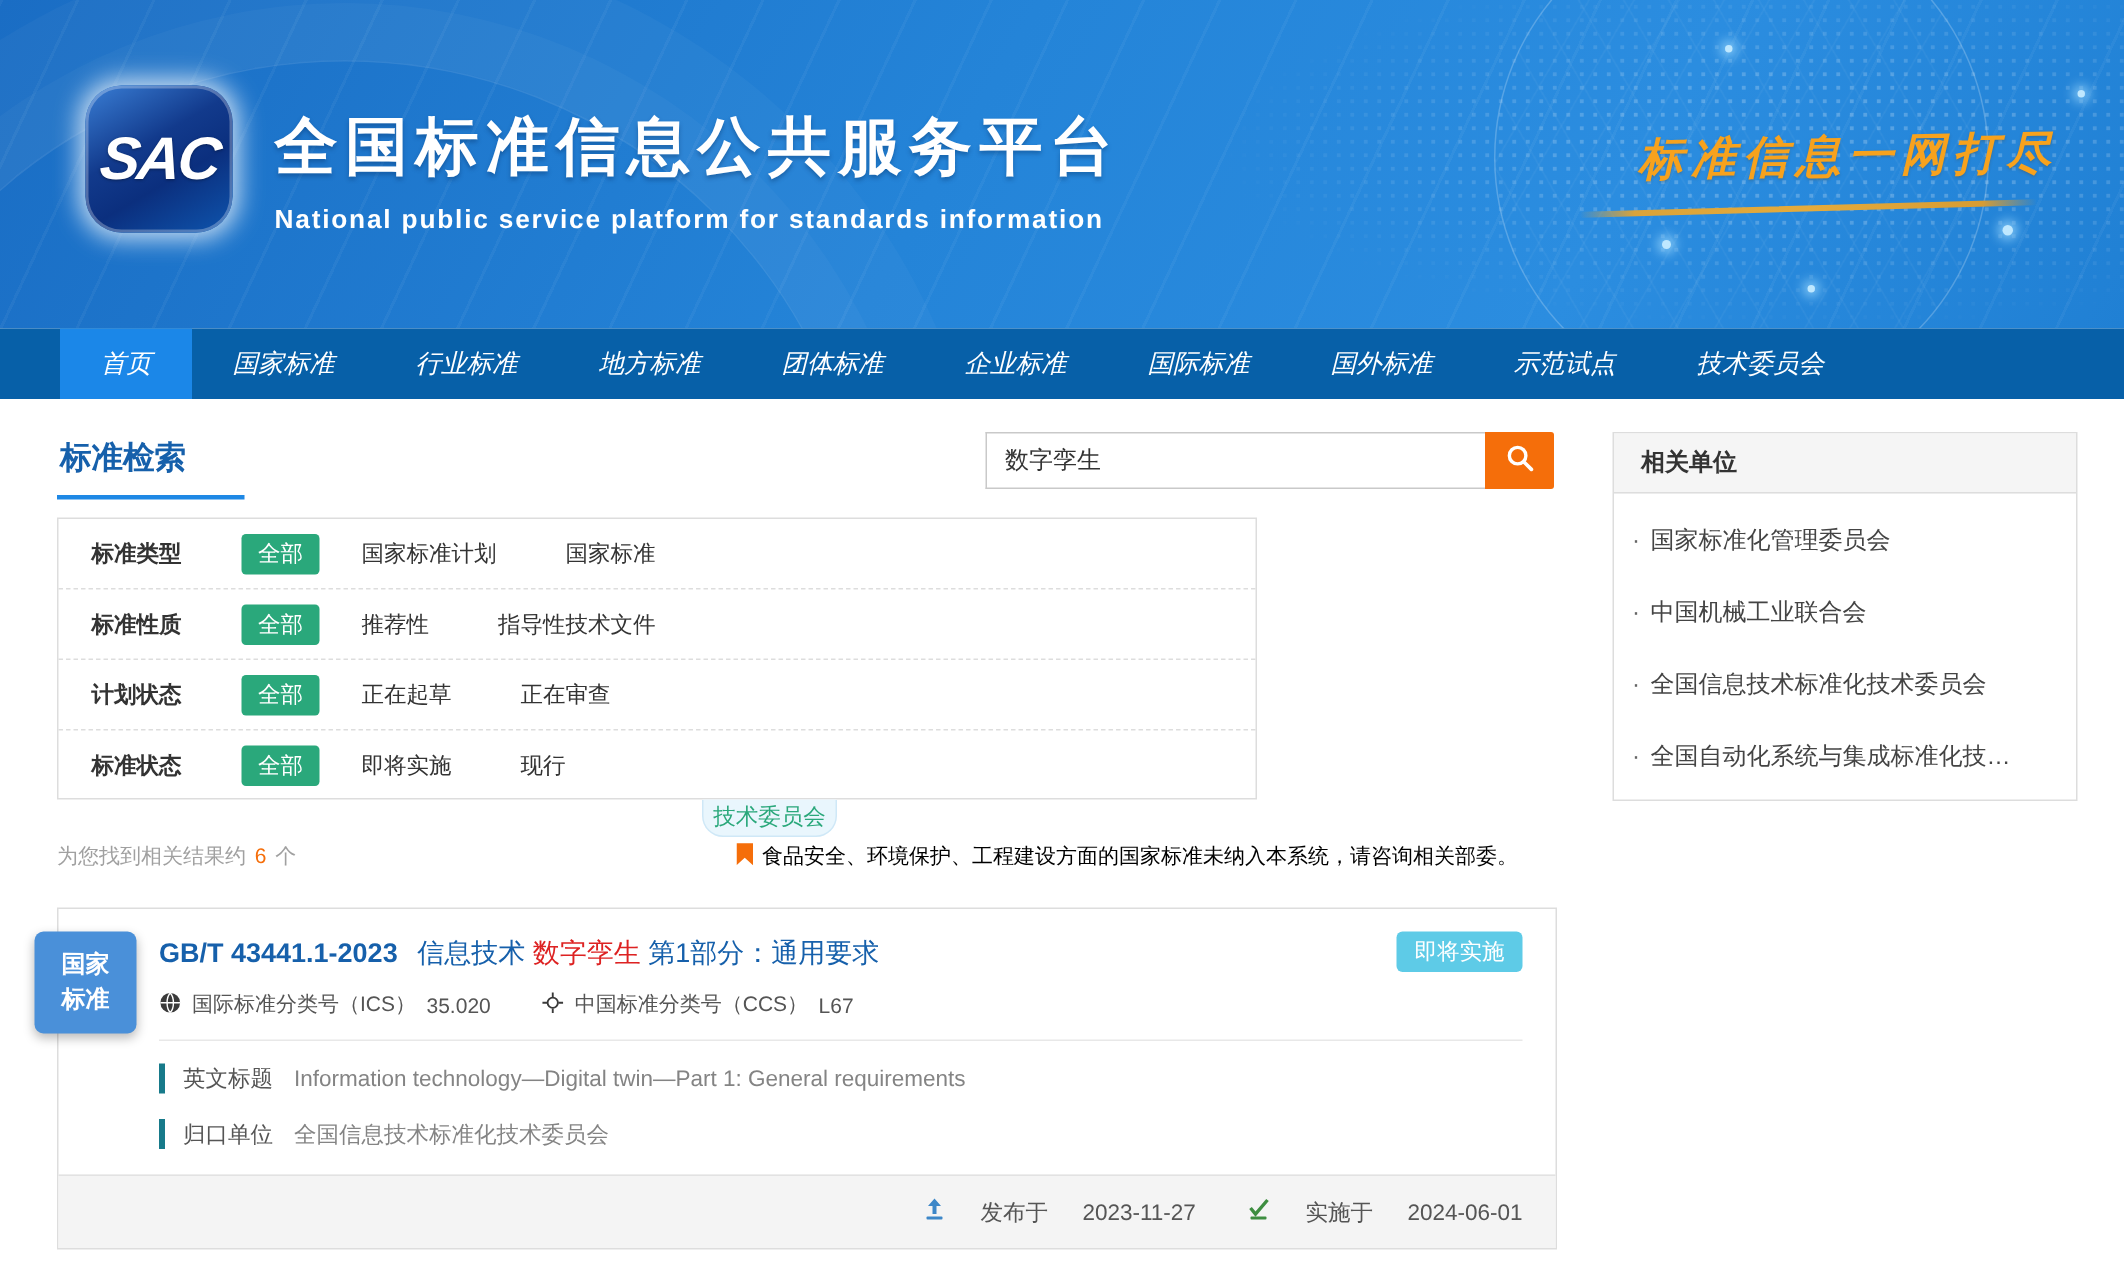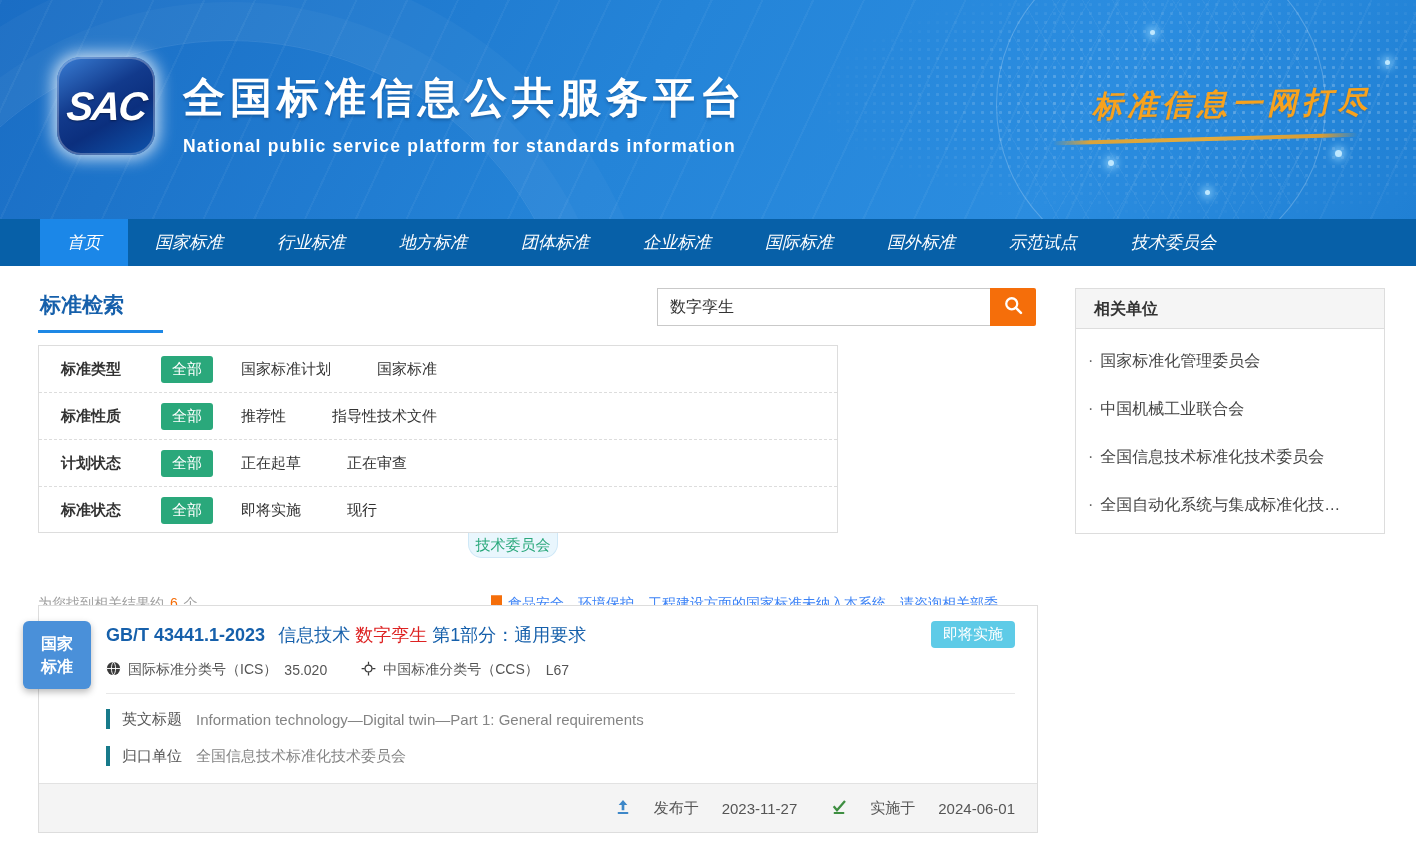--- a/index.html
+++ b/index.html
@@ -66,25 +66,25 @@
   .filter-row:last-child { border-bottom:none; }
   .filter-label { width:100px; font-size:15px; font-weight:700; color:#333; }
   .badge-all { display:inline-block; background:#2aa87b; color:#fff; font-size:15px; padding:4px 11px;
     border-radius:3px; margin-right:28px; cursor:pointer; }
   .filter-option { font-size:15px; color:#333; margin-right:46px; cursor:pointer; text-decoration:none; }
 
   .expand-tab { position:absolute; left:468px; top:533px; width:90px; height:25px; line-height:23px;
     text-align:center; color:#2aa87b; font-size:15px; background:#e9f6fd; border:1px solid #cfe8f7;
     border-top:none; border-radius:0 0 14px 14px; cursor:pointer; }
 
-  .result-summary-row { position:absolute; left:38px; top:595px; width:1000px; display:flex;
+  .result-summary-row { position:absolute; left:38px; top:562px; width:1000px; display:flex;
     justify-content:space-between; align-items:center; }
   .summary { font-size:14px; color:#a0a0a0; }
   .summary .count { color:#f56e0a; padding:0 2px; }
-  .notice { font-size:14px; color:#3b82f6; display:flex; align-items:center; gap:6px; padding-right:26px; }
+  .notice { font-size:14px; color:#000000; display:flex; align-items:center; gap:6px; padding-right:26px; }
 
   
   .result-card { position:absolute; left:38px; top:605px; width:1000px; height:228px; border:1px solid #ddd; background:#fff; }
   .category-badge { position:absolute; left:-16px; top:15px; width:68px; height:68px; background:#4a90d9;
     border-radius:6px; box-shadow:0 3px 7px rgba(0,0,0,.28); color:#fff; font-size:16px; font-weight:700;
     display:flex; flex-direction:column; align-items:center; justify-content:center; line-height:1.45; }
   .card-title-row { position:relative; margin:17px 22px 0 67px; font-size:18px; }
   .std-code { color:#1660ab; font-weight:700; text-decoration:none; cursor:pointer; }
   .std-title { color:#1660ab; text-decoration:none; cursor:pointer; margin-left:8px; }
   .std-title .hl { color:#dd2222; }

